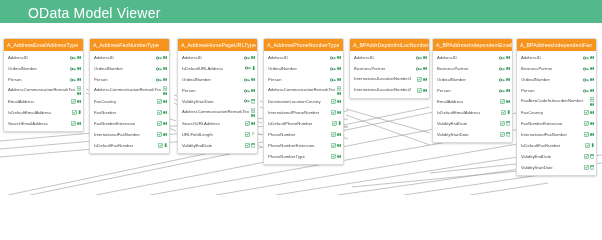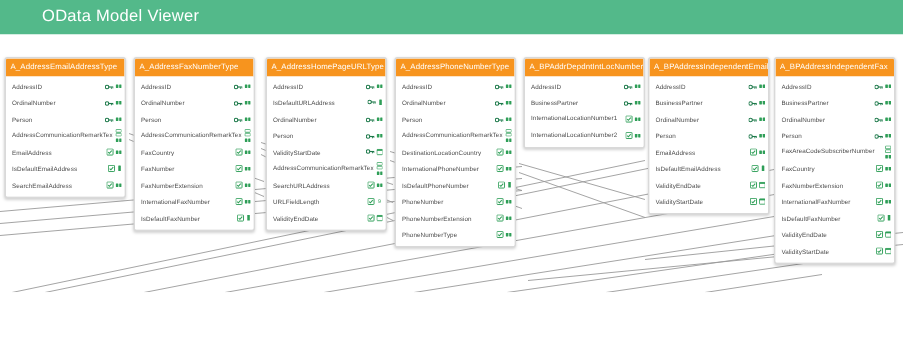--- a/index.html
+++ b/index.html
@@ -10,21 +10,21 @@
   }
   #app{position:relative;width:602px;height:195px;overflow:hidden;background:#fff;}
 
   
   .appbar{
     position:absolute;left:0;top:0;width:602px;height:23px;
     background:#53b98a;
   }
   .appbar-title{
     position:absolute;left:28px;top:5px;
-    font-size:11px;color:#ffffff;letter-spacing:.2px;white-space:nowrap;
+    font-size:14px;color:#ffffff;letter-spacing:.2px;white-space:nowrap;
   }
 
   
   .canvas{
     position:absolute;left:0;top:23px;width:602px;height:172px;
     background:#ffffff;overflow:hidden;
   }
   .links{position:absolute;left:0;top:0;width:602px;height:172px;}
 
   

